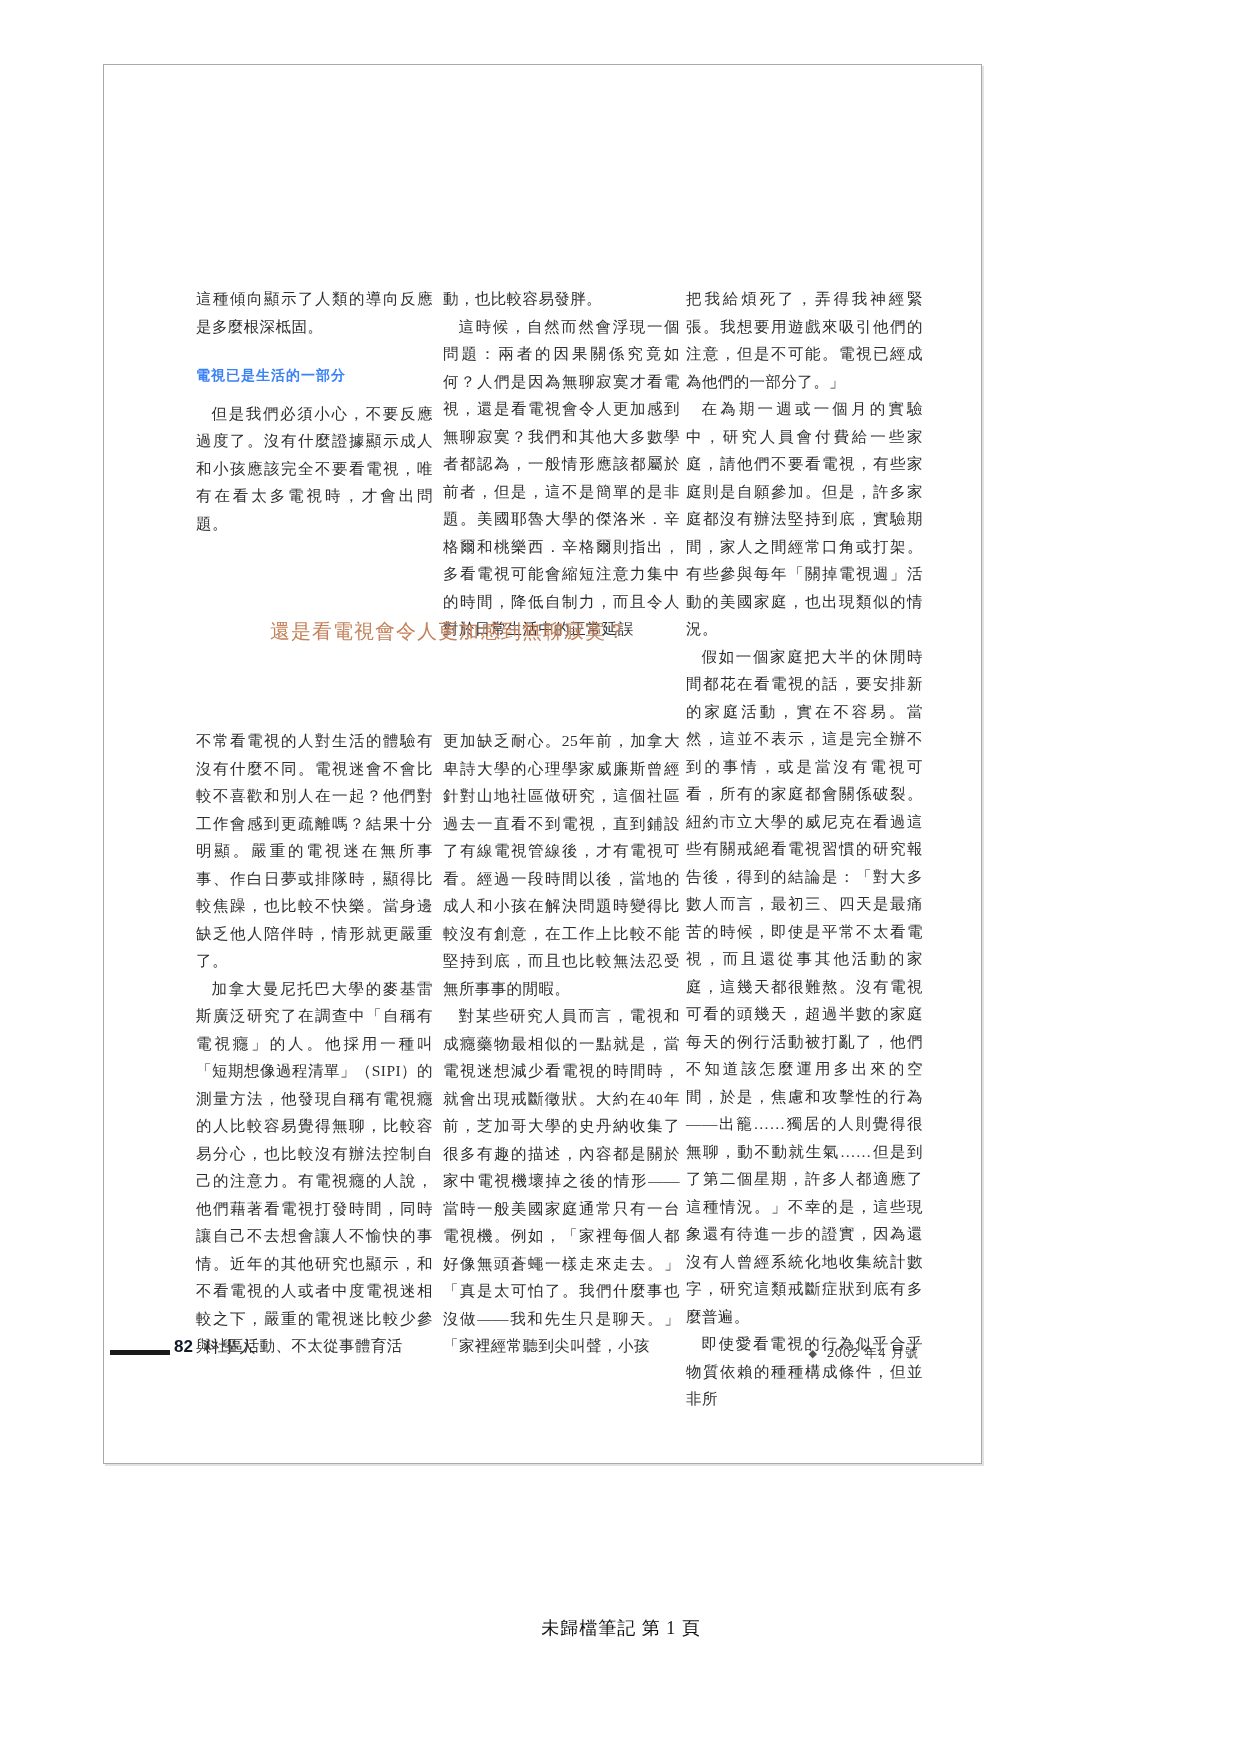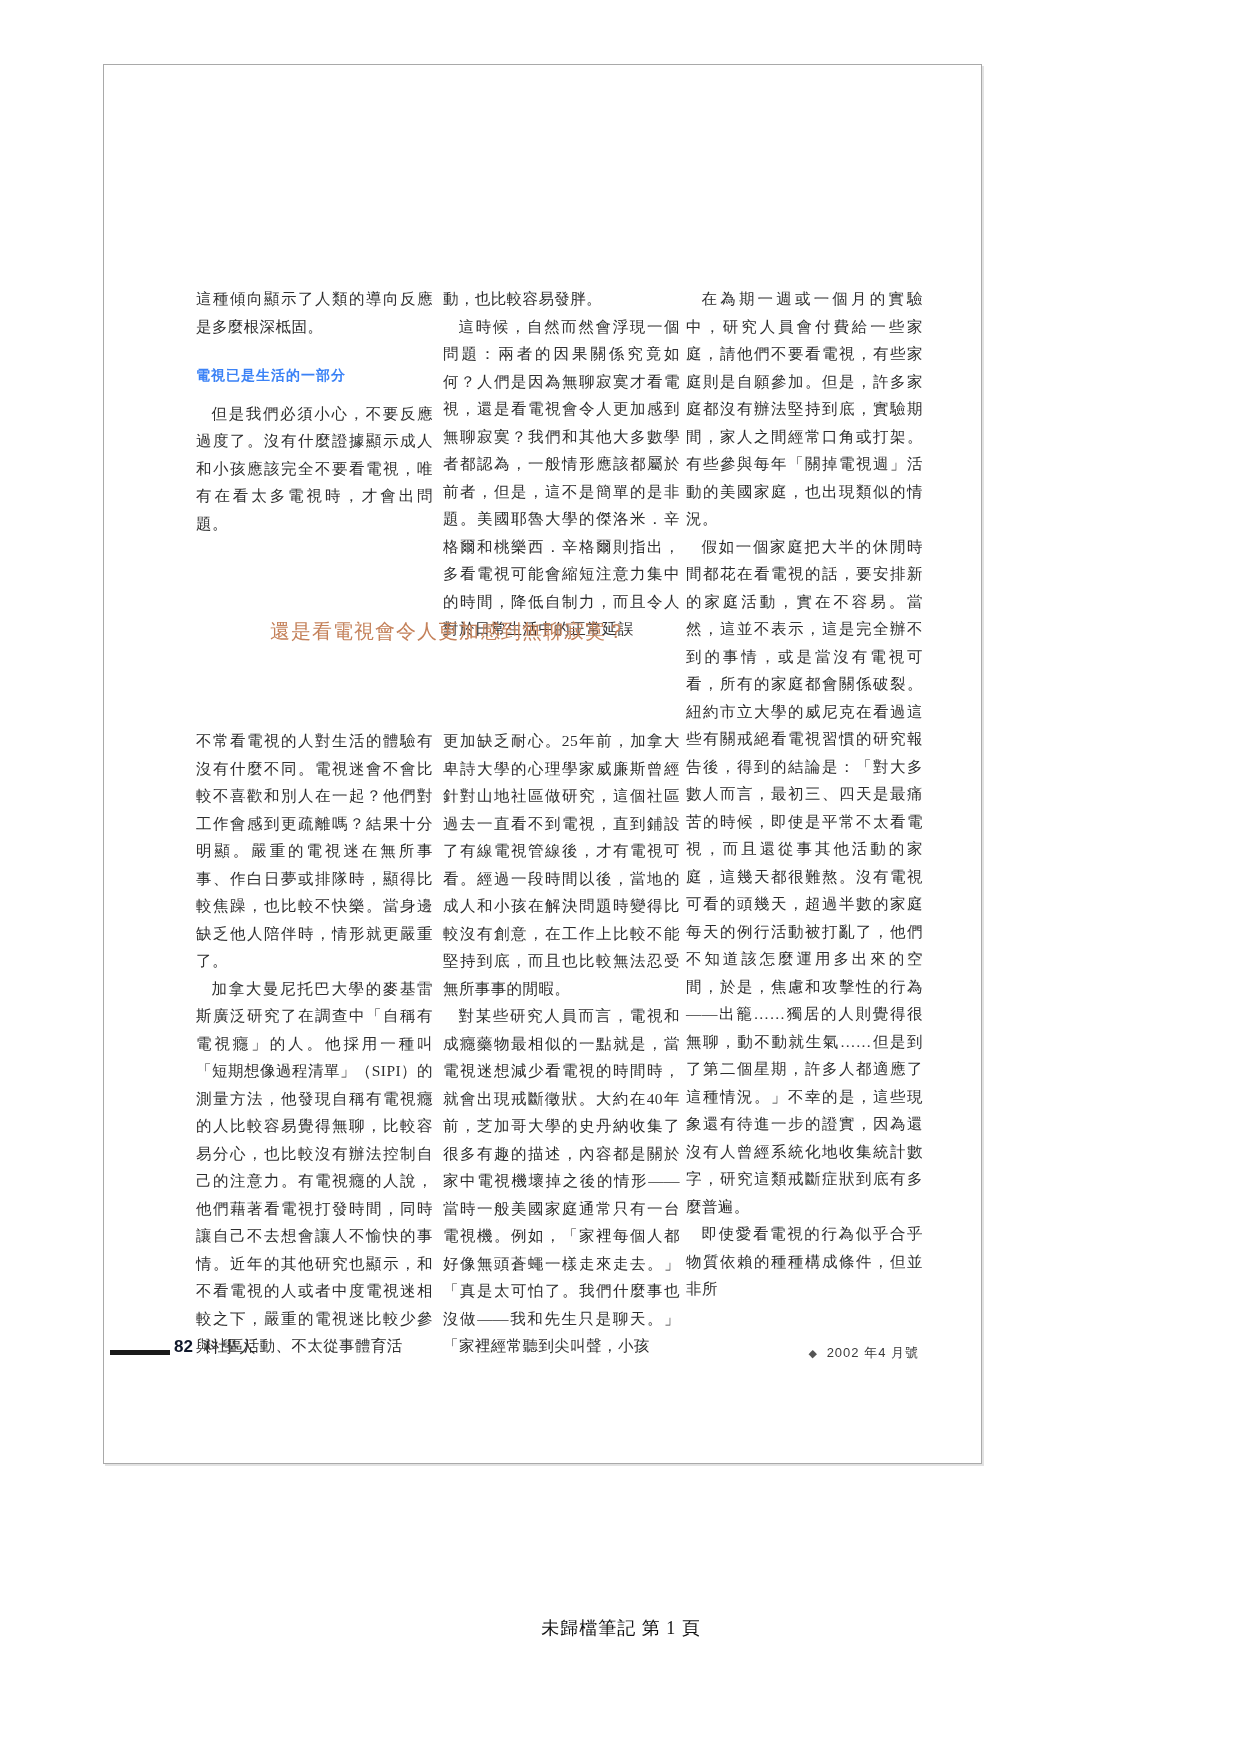--- a/index.html
+++ b/index.html
@@ -65,20 +65,21 @@
     <div class="section-heading">電視已是生活的一部分</div>
     <p class="indent">但是我們必須小心，不要反應過度了。沒有什麼證據顯示成人和小孩應該完全不要看電視，唯有在看太多電視時，才會出問題。</p>
   </div>
 
   <div class="block col c2 topA">
     <p>動，也比較容易發胖。</p>
     <p class="indent">這時候，自然而然會浮現一個問題：兩者的因果關係究竟如何？人們是因為無聊寂寞才看電視，還是看電視會令人更加感到無聊寂寞？我們和其他大多數學者都認為，一般情形應該都屬於前者，但是，這不是簡單的是非題。美國耶魯大學的傑洛米．辛格爾和桃樂西．辛格爾則指出，多看電視可能會縮短注意力集中的時間，降低自制力，而且令人對於日常生活中的正常延誤</p>
   </div>
 
   <div class="block col c3 topA">
+    <p>把我給煩死了，弄得我神經緊張。我想要用遊戲來吸引他們的注意，但是不可能。電視已經成為他們的一部分了。」</p>
     <p class="indent">在為期一週或一個月的實驗中，研究人員會付費給一些家庭，請他們不要看電視，有些家庭則是自願參加。但是，許多家庭都沒有辦法堅持到底，實驗期間，家人之間經常口角或打架。有些參與每年「關掉電視週」活動的美國家庭，也出現類似的情況。</p>
     <p class="indent">假如一個家庭把大半的休閒時間都花在看電視的話，要安排新的家庭活動，實在不容易。當然，這並不表示，這是完全辦不到的事情，或是當沒有電視可看，所有的家庭都會關係破裂。紐約市立大學的威尼克在看過這些有關戒絕看電視習慣的研究報告後，得到的結論是：「對大多數人而言，最初三、四天是最痛苦的時候，即使是平常不太看電視，而且還從事其他活動的家庭，這幾天都很難熬。沒有電視可看的頭幾天，超過半數的家庭每天的例行活動被打亂了，他們不知道該怎麼運用多出來的空間，於是，焦慮和攻擊性的行為——出籠……獨居的人則覺得很無聊，動不動就生氣……但是到了第二個星期，許多人都適應了這種情況。」不幸的是，這些現象還有待進一步的證實，因為還沒有人曾經系統化地收集統計數字，研究這類戒斷症狀到底有多麼普遍。</p>
     <p class="indent">即使愛看電視的行為似乎合乎物質依賴的種種構成條件，但並非所</p>
   </div>
 
   <div class="block pullquote">
     <div class="pq-line pq-2">還是看電視會令人更加感到無聊寂寞？</div>
   </div>
 
   <div class="block col c1 botB">

